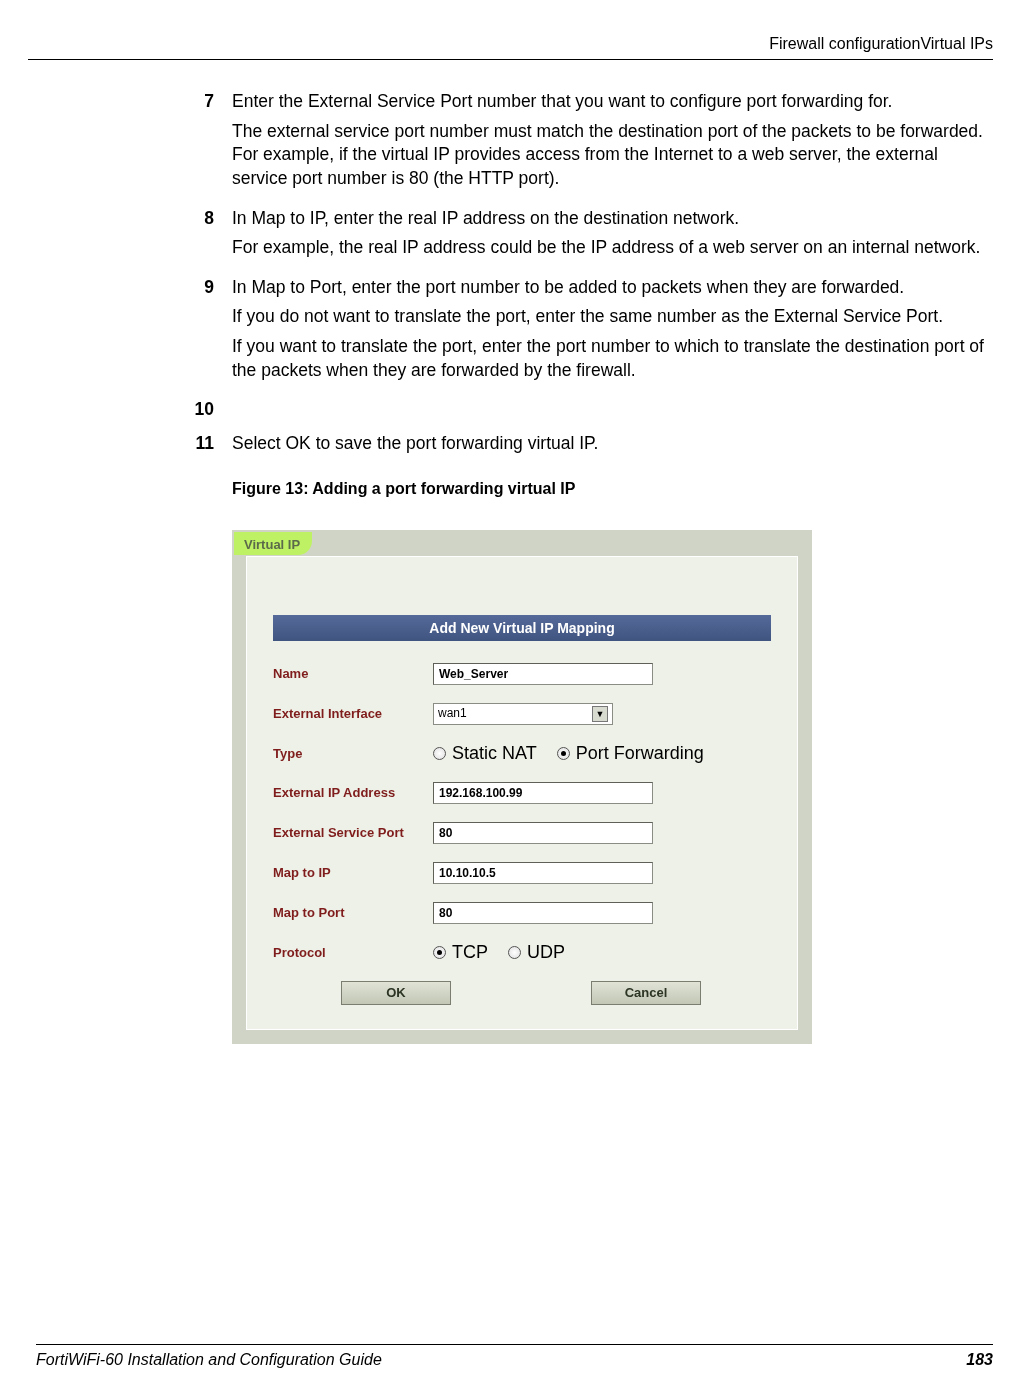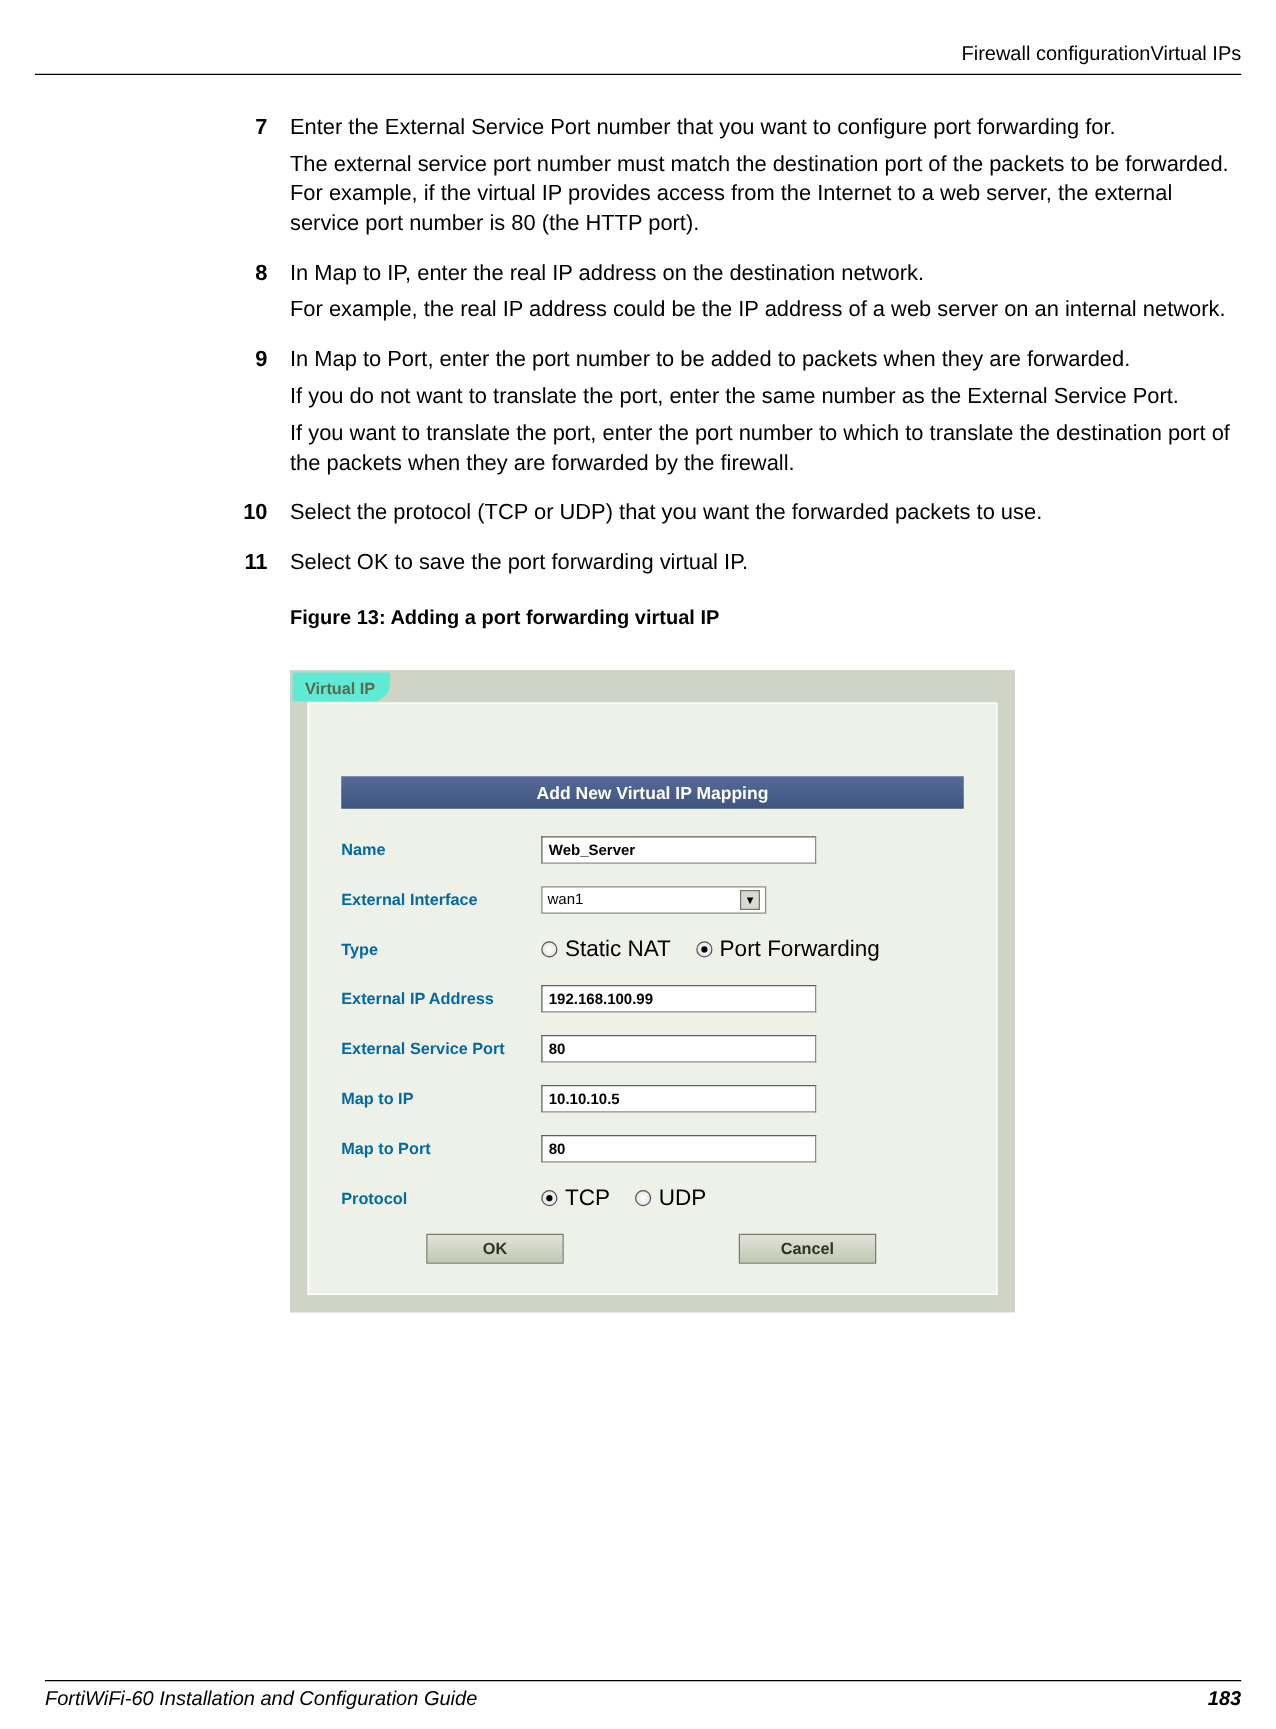--- a/index.html
+++ b/index.html
@@ -45,21 +45,21 @@
     .figure-wrap {
       margin-left: 40px;
       width: 580px;
       height: 514px;
       position: relative;
       background: #d0d4c6;
     }
     .tab {
       position: absolute;
       top: 2px; left: 2px;
-      background: #5eead4;
+      background: #bef264;
       border-bottom-right-radius: 14px;
       color: #5b6a4a;
       font-weight: bold;
       font-size: 13px;
       padding: 5px 12px 3px 10px;
       z-index: 2;
     }
     .panel {
       position: absolute;
       top: 26px; left: 14px; right: 14px; bottom: 14px;
@@ -78,21 +78,21 @@
       margin-top: 40px;
     }
     .row {
       display: flex;
       align-items: center;
       margin-bottom: 18px;
       font-size: 13px;
     }
     .label {
       width: 160px;
-      color: #0369a1;
+      color: #7f1d1d;
       font-weight: bold;
     }
     .textbox {
       background: #fff;
       border: 1px solid #8a8d83;
       border-top-color: #5f6158;
       border-left-color: #5f6158;
       padding: 3px 5px;
       font-family: Verdana, sans-serif;
       font-size: 12px;
@@ -186,23 +186,20 @@
     <div class="step-num">9</div>
     <div class="step-body">
       <p>In Map to Port, enter the port number to be added to packets when they are forwarded.</p>
       <p>If you do not want to translate the port, enter the same number as the External Service Port.</p>
       <p>If you want to translate the port, enter the port number to which to translate the destination port of the packets when they are forwarded by the firewall.</p>
     </div>
   </div>
 
   <div class="step">
     <div class="step-num">10</div>
-    <div class="step-body">
-      <p>Select the protocol (TCP or UDP) that you want the forwarded packets to use.</p>
-    </div>
   </div>
 
   <div class="step">
     <div class="step-num">11</div>
     <div class="step-body">
       <p>Select OK to save the port forwarding virtual IP.</p>
     </div>
   </div>
 
   <div class="caption">Figure 13: Adding a port forwarding virtual IP</div>

